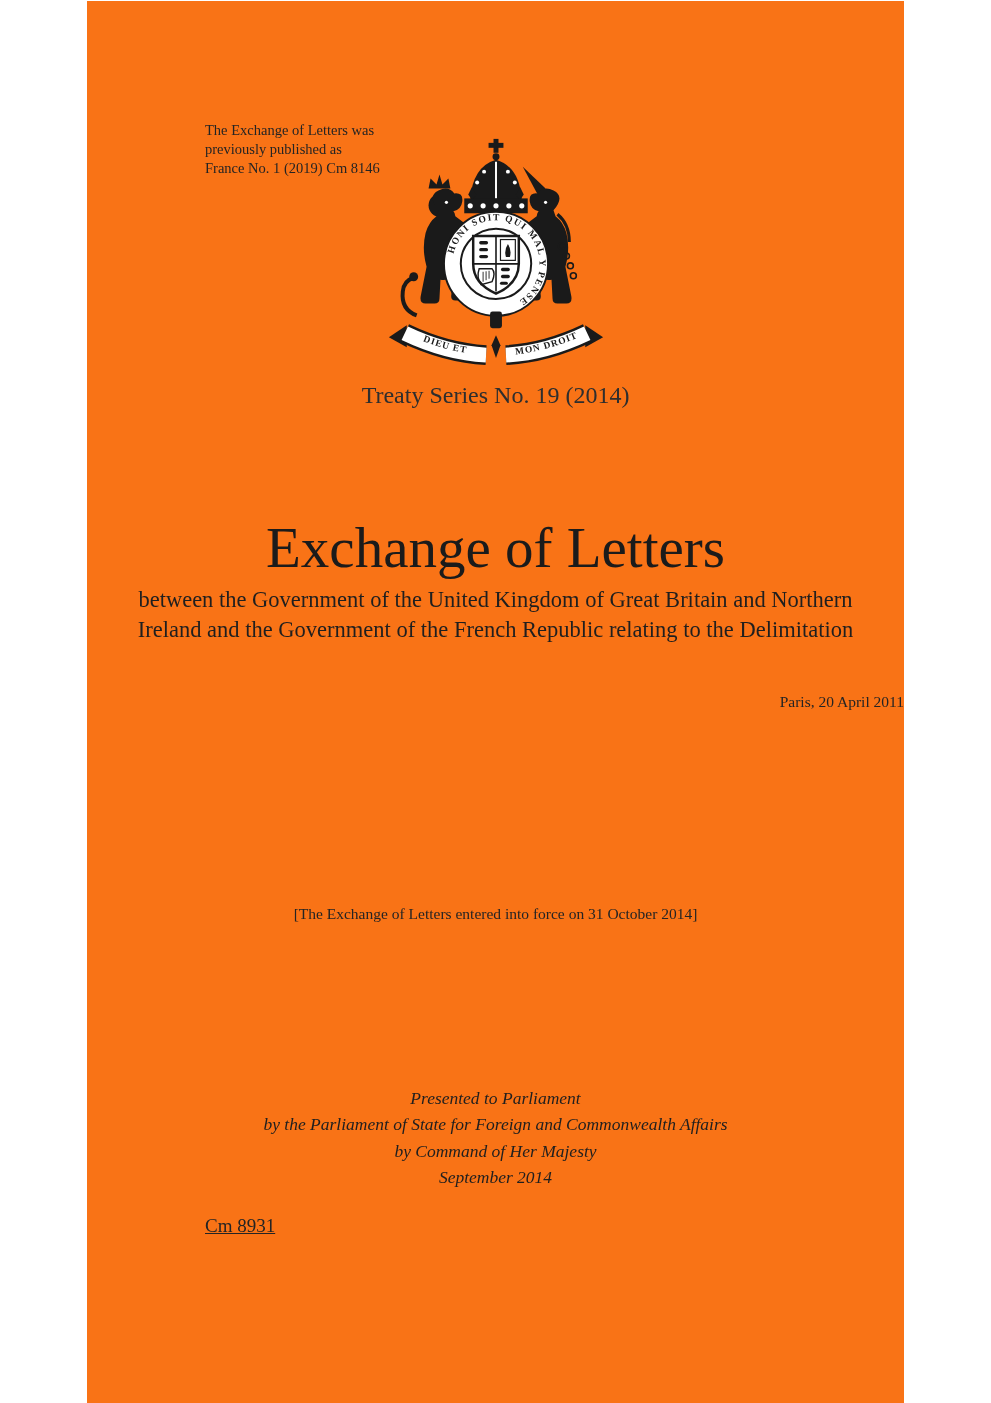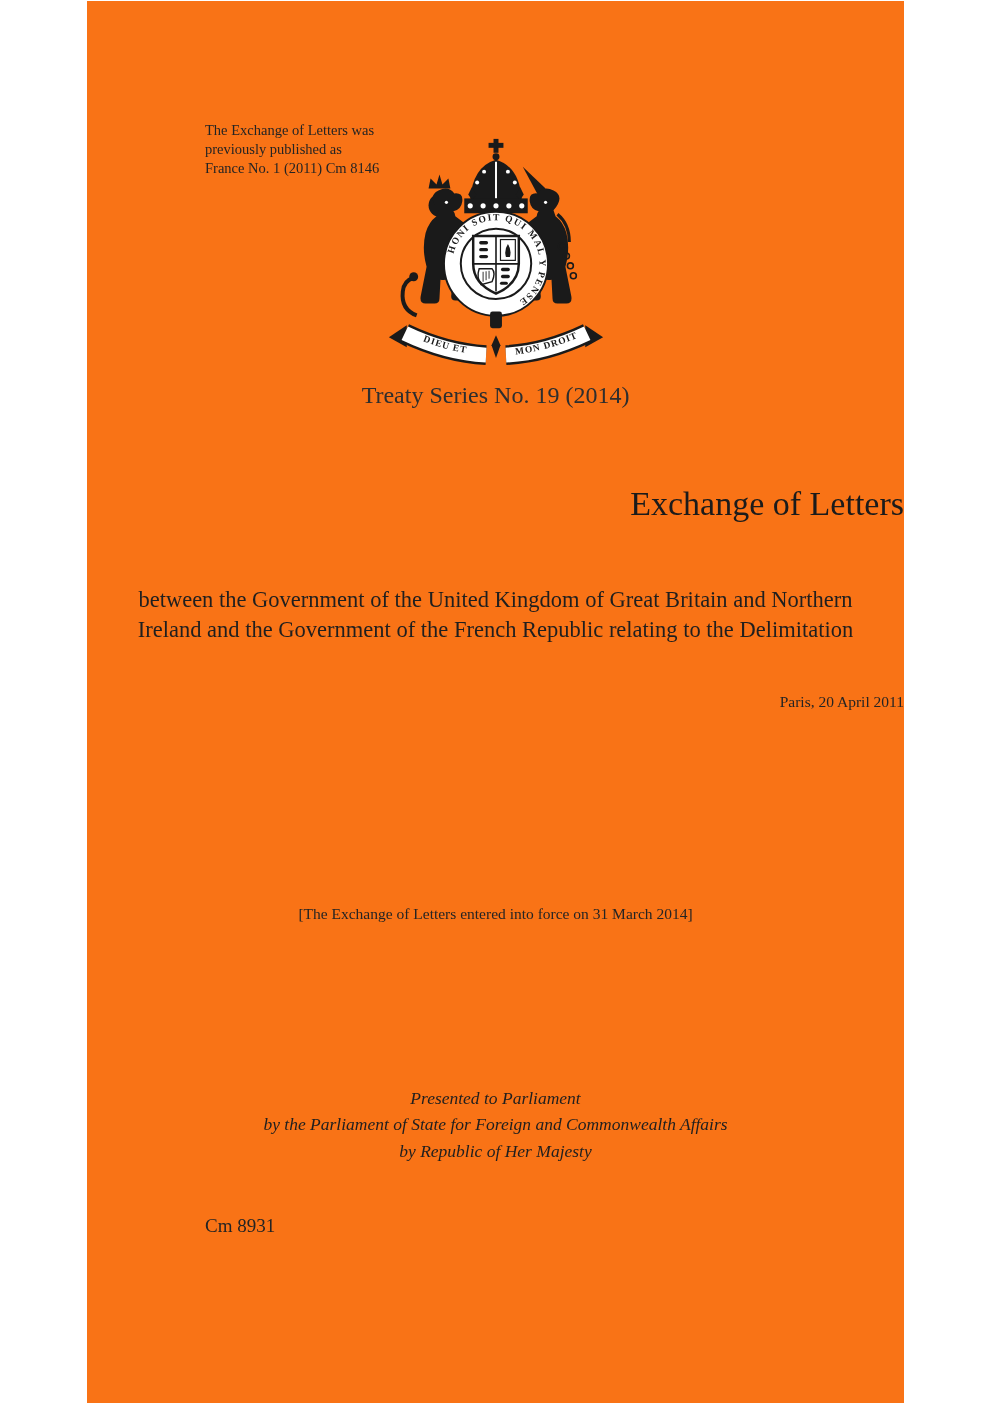--- a/index.html
+++ b/index.html
@@ -38,25 +38,25 @@
     position: absolute;
     top: 381px;
     left: 0;
     width: 100%;
     text-align: center;
     font-size: 24px;
     color: #2e2e2e;
   }
   .doc-title {
     position: absolute;
-    top: 484px;
-    left: 0;
-    width: 100%;
-    text-align: right;
-    font-size: 34px;
+    top: 516px;
+    left: 0;
+    width: 100%;
+    text-align: center;
+    font-size: 57px;
     line-height: 1.1;
     color: #1b1b1b;
   }
   .doc-subtitle {
     position: absolute;
     top: 584px;
     left: 0;
     width: 100%;
     text-align: center;
     font-size: 22.5px;
@@ -91,20 +91,21 @@
     font-size: 17.5px;
     line-height: 1.5;
     color: #1f1f1f;
   }
   .cm-number {
     position: absolute;
     left: 118px;
     top: 1214px;
     font-size: 19px;
     color: #242424;
+    text-decoration: underline;
   }
   .garter-text {
     font-family: "Liberation Serif", serif;
     font-weight: bold;
     font-size: 9.5px;
     letter-spacing: 1.5px;
     fill: #1a1a1a;
   }
   .ribbon-text {
     font-family: "Liberation Serif", serif;
@@ -115,21 +116,21 @@
   }
 </style>
 </head>
 <body>
 
 <div class="page">
 
   <div class="prev-note">
     <div>The Exchange of Letters was</div>
     <div>previously published as</div>
-    <div>France No. 1 (2011) Cm 8146</div>
+    <div>France No. 1 (2019) Cm 8146</div>
   </div>
 
   <div class="arms">
     <svg viewBox="0 0 240 240" xmlns="http://www.w3.org/2000/svg">
       <defs>
         <path id="garterPath" d="M76,138 A44,44 0 1 1 164,138 A44,44 0 1 1 76,138"></path>
         <path id="ribbonPathL" d="M28,208 Q70,228 110,230"></path>
         <path id="ribbonPathR" d="M130,230 Q170,228 212,208"></path>
       </defs>
 
@@ -227,23 +228,24 @@
 
   <div class="doc-title">Exchange of Letters</div>
 
   <div class="doc-subtitle">
     <div>between the Government of the United Kingdom of Great Britain and Northern</div>
     <div>Ireland and the Government of the French Republic relating to the Delimitation</div>
   </div>
 
   <div class="place-date">Paris, 20 April 2011</div>
 
-  <div class="force-note">[The Exchange of Letters entered into force on 31 March 2014]</div>
+  <div class="force-note">[The Exchange of Letters entered into force on 31 October 2014]</div>
 
   <div class="presented">
     <div>Presented to Parliament</div>
     <div>by the Parliament of State for Foreign and Commonwealth Affairs</div>
-    <div>by Republic of Her Majesty</div>
+    <div>by Command of Her Majesty</div>
+    <div>September 2014</div>
   </div>
 
   <div class="cm-number">Cm 8931</div>
 
 </div>
 
 </body></html>

